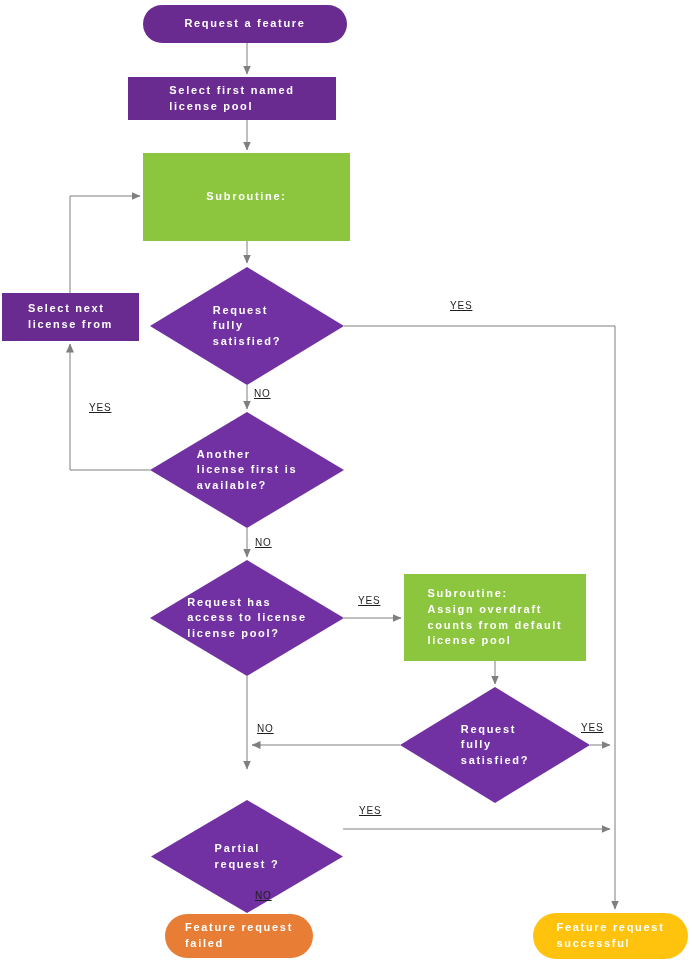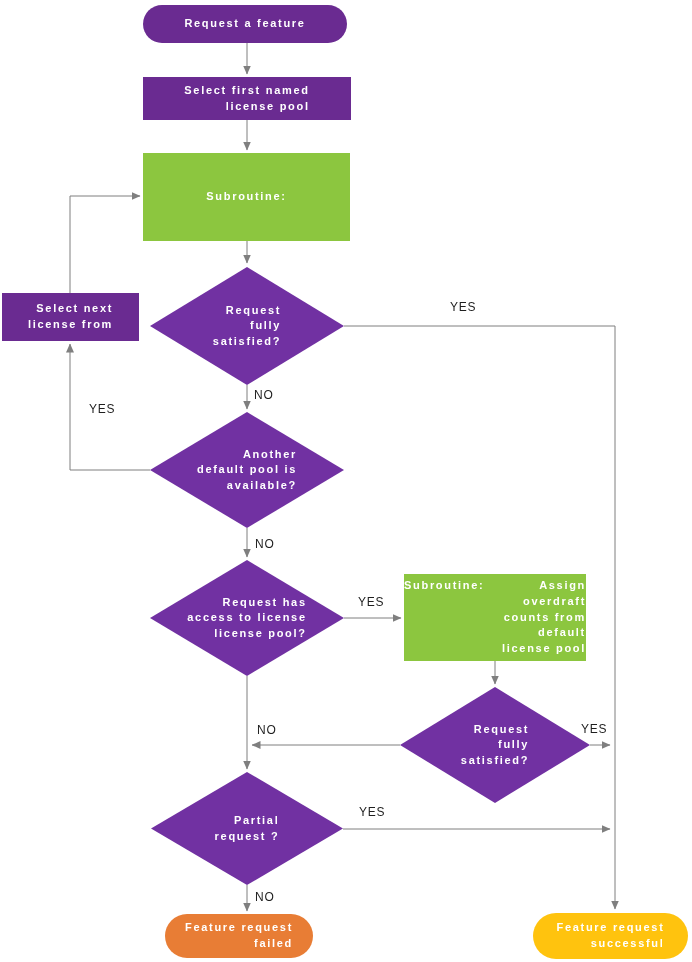--- a/index.html
+++ b/index.html
@@ -3,34 +3,34 @@
 <meta charset="utf-8">
 <style>
   html,body{margin:0;padding:0;background:#ffffff;}
   .canvas{
     position:relative;width:692px;height:962px;background:#ffffff;
     overflow:hidden;font-family:"Liberation Sans",sans-serif;
   }
   .connector-layer{position:absolute;left:0;top:0;}
   .node{
     position:absolute;display:flex;align-items:center;justify-content:center;
-    text-align:right;color:#ffffff;font-weight:bold;font-size:11px;
+    text-align:left;color:#ffffff;font-weight:bold;font-size:11px;
     letter-spacing:1.7px;line-height:1.42;white-space:pre-line;box-sizing:border-box;
   }
   .pill{border-radius:999px;}
   .diamond{clip-path:polygon(50% 0,100% 50%,50% 100%,0 50%);}
   .process{background:var(--process-purple,#6A2B91);}
   .decision{background:var(--decision-purple,#7131A2);}
   .subroutine{background:var(--subroutine-green,#8CC63F);}
   .failed{background:var(--failed-orange,#E87D35);}
   .success{background:var(--success-yellow,#FFC30E);}
-  .sub-inner{display:flex;white-space:pre-line;}
+  .sub-inner{display:flex;flex-direction:column;white-space:pre-line;}
   .edge-label{
-    position:absolute;font-size:12px;letter-spacing:.8px;color:#1f1f1f;
-    font-weight:400;white-space:nowrap;
+    position:absolute;font-size:10px;letter-spacing:.8px;color:#1f1f1f;
+    font-weight:400;white-space:nowrap;text-decoration:underline;
   }
 </style>
 </head>
 <body>
 
 <div class="canvas">
 
   <svg class="connector-layer" width="692" height="962" viewBox="0 0 692 962">
     <defs>
       <marker id="arw" markerWidth="9" markerHeight="8" refX="8.5" refY="4" orient="auto" markerUnits="userSpaceOnUse">
@@ -53,21 +53,21 @@
       <path d="M247,676 L247,769" marker-end="url(#arw)"></path>
       <path d="M343,829 L610,829" marker-end="url(#arw)"></path>
       <path d="M247,885 L247,911" marker-end="url(#arw)"></path>
     </g>
   </svg>
 
   <div class="node pill process" style="left:143px;top:5px;width:204px;height:38px">
     <span>Request a feature</span>
   </div>
 
-  <div class="node process" style="left:143px;top:77px;width:208px;height:43px">
+  <div class="node process" style="left:128px;top:77px;width:208px;height:43px">
     <span>Select first named
 license pool</span>
   </div>
 
   <div class="node subroutine" style="left:143px;top:153px;width:207px;height:88px">
     <span class="sub-inner">
       <span>Subroutine:</span>
     </span>
   </div>
 
@@ -77,21 +77,21 @@
 satisfied?</span>
   </div>
 
   <div class="node process" style="left:2px;top:293px;width:137px;height:48px">
     <span>Select next
 license from</span>
   </div>
 
   <div class="node diamond decision" style="left:150px;top:412px;width:194px;height:116px">
     <span>Another
-default pool is
+license first is
 available?</span>
   </div>
 
   <div class="node diamond decision" style="left:150px;top:560px;width:194px;height:116px">
     <span>Request has
 access to license
 license pool?</span>
   </div>
 
   <div class="node subroutine" style="left:404px;top:574px;width:182px;height:87px">
@@ -102,21 +102,21 @@
 license pool</span>
     </span>
   </div>
 
   <div class="node diamond decision" style="left:400px;top:687px;width:190px;height:116px">
     <span>Request
 fully
 satisfied?</span>
   </div>
 
-  <div class="node diamond decision" style="left:151px;top:772px;width:192px;height:113px">
+  <div class="node diamond decision" style="left:151px;top:800px;width:192px;height:113px">
     <span>Partial
 request ?</span>
   </div>
 
   <div class="node pill failed" style="left:165px;top:914px;width:148px;height:44px">
     <span>Feature request
 failed</span>
   </div>
 
   <div class="node pill success" style="left:533px;top:913px;width:155px;height:46px">

